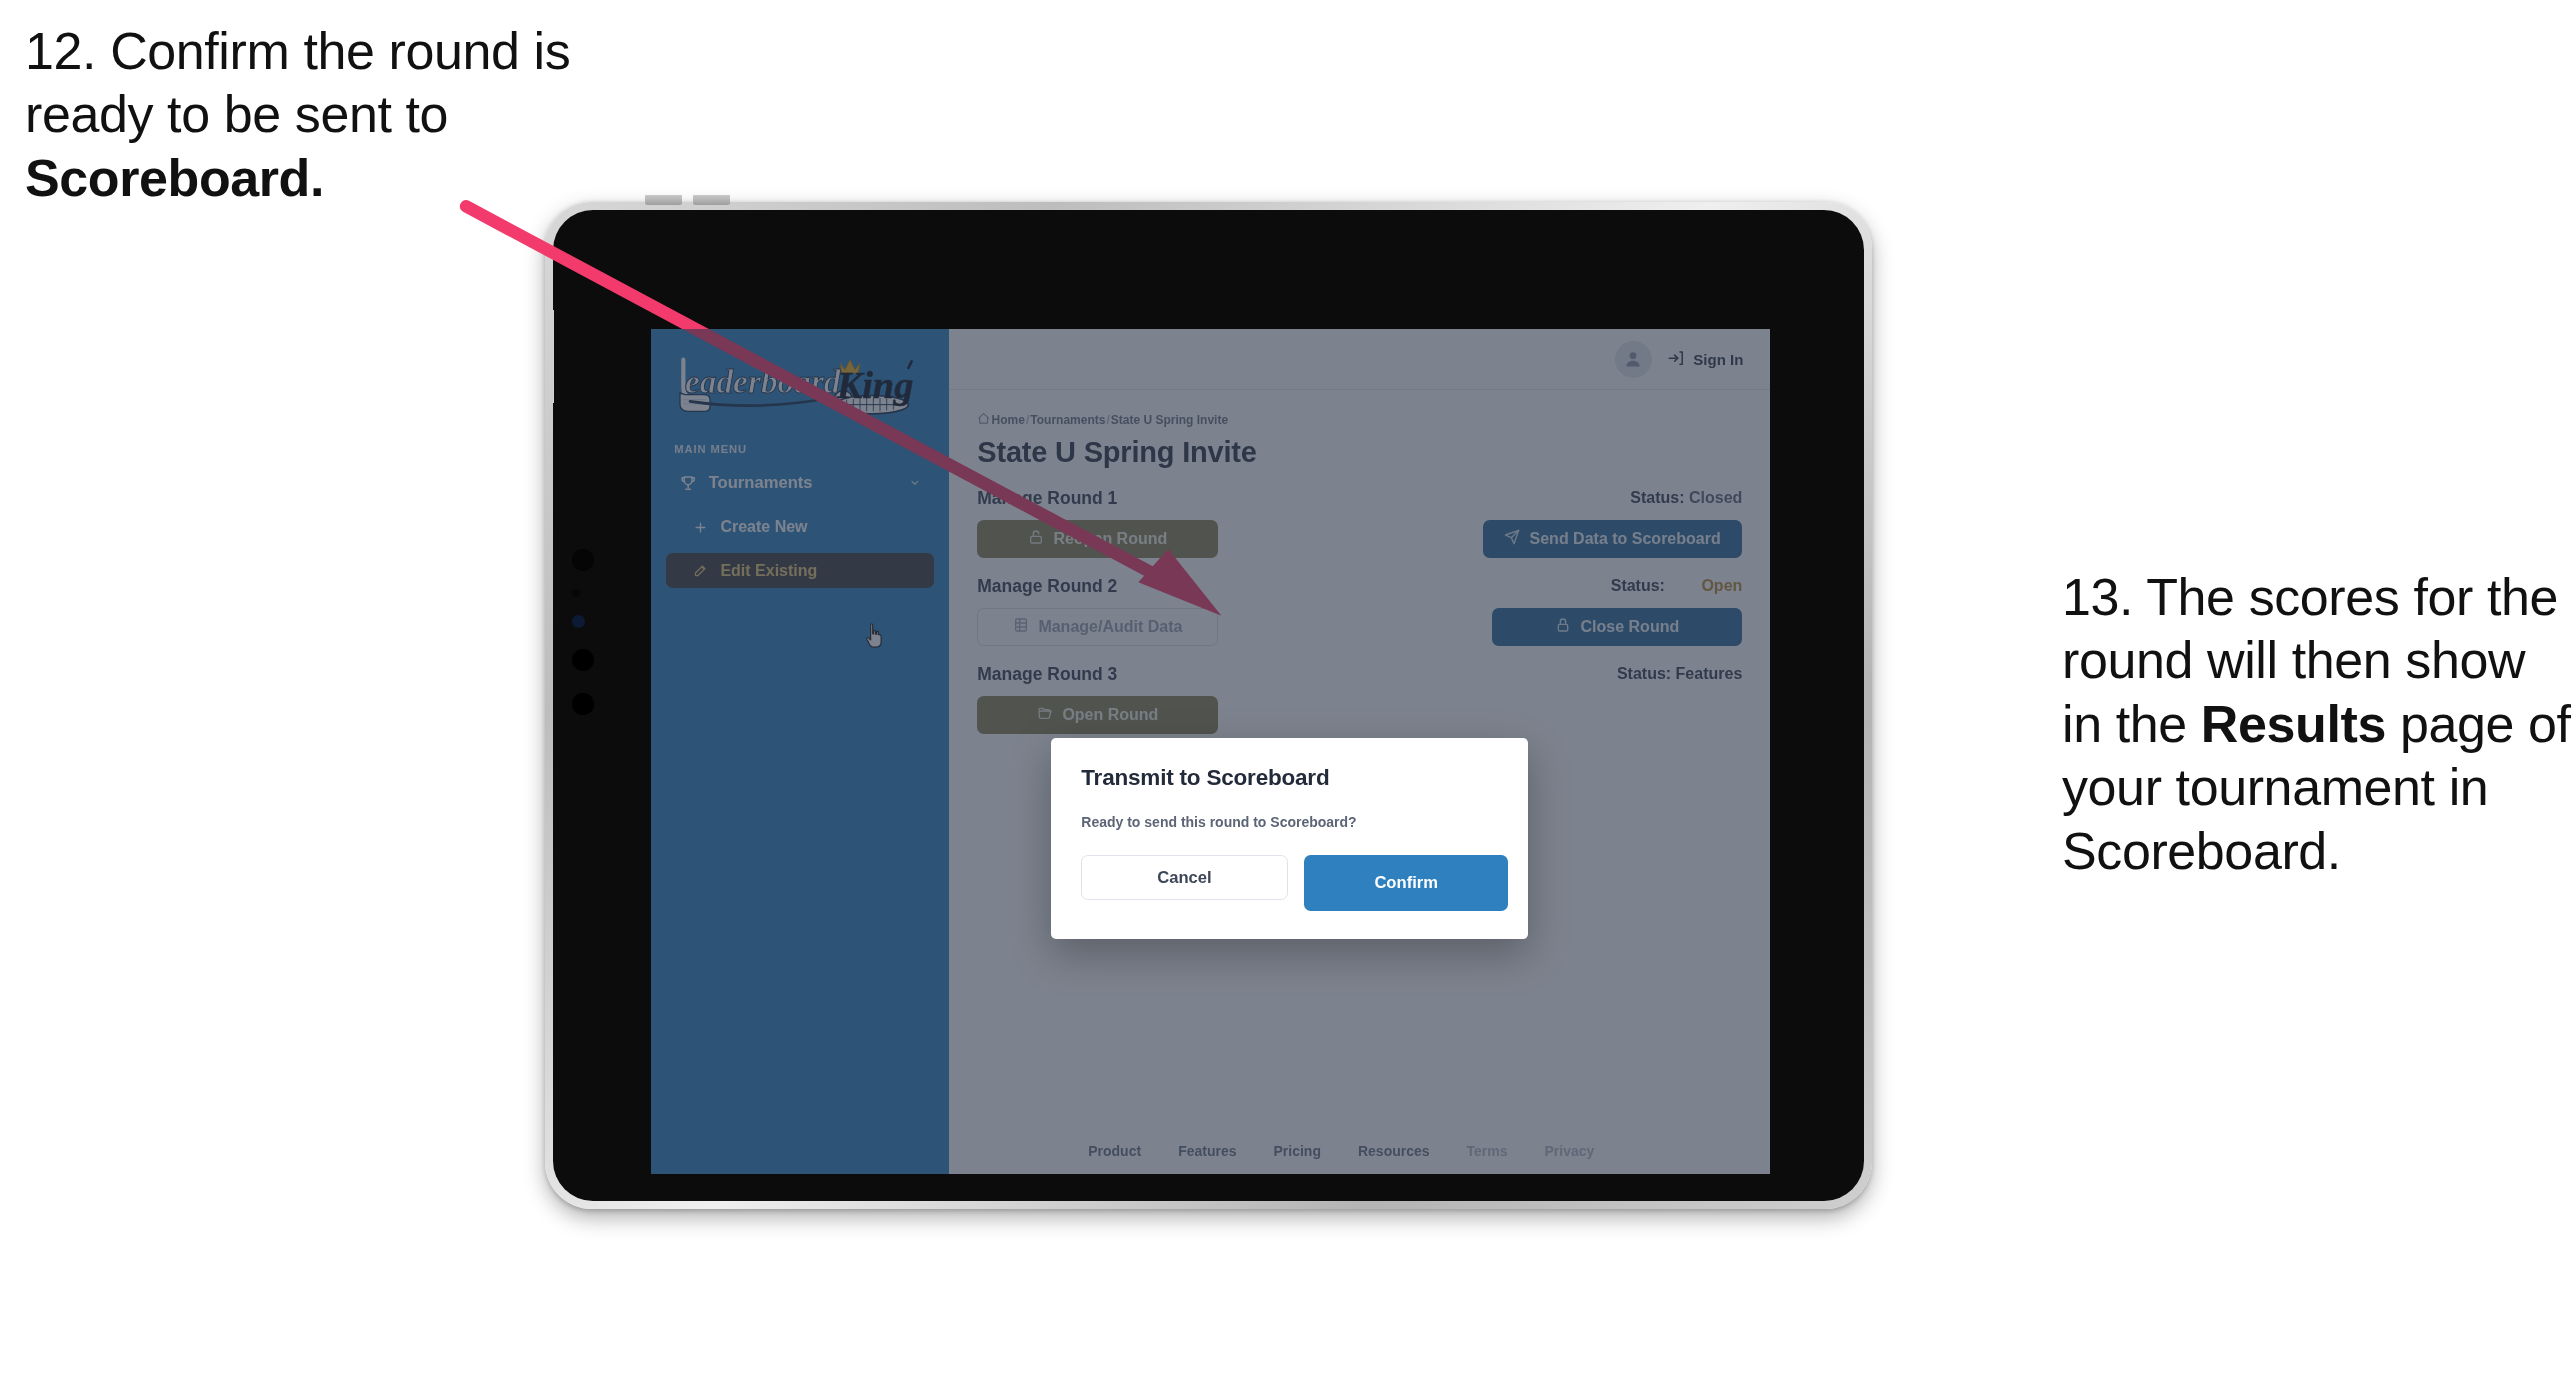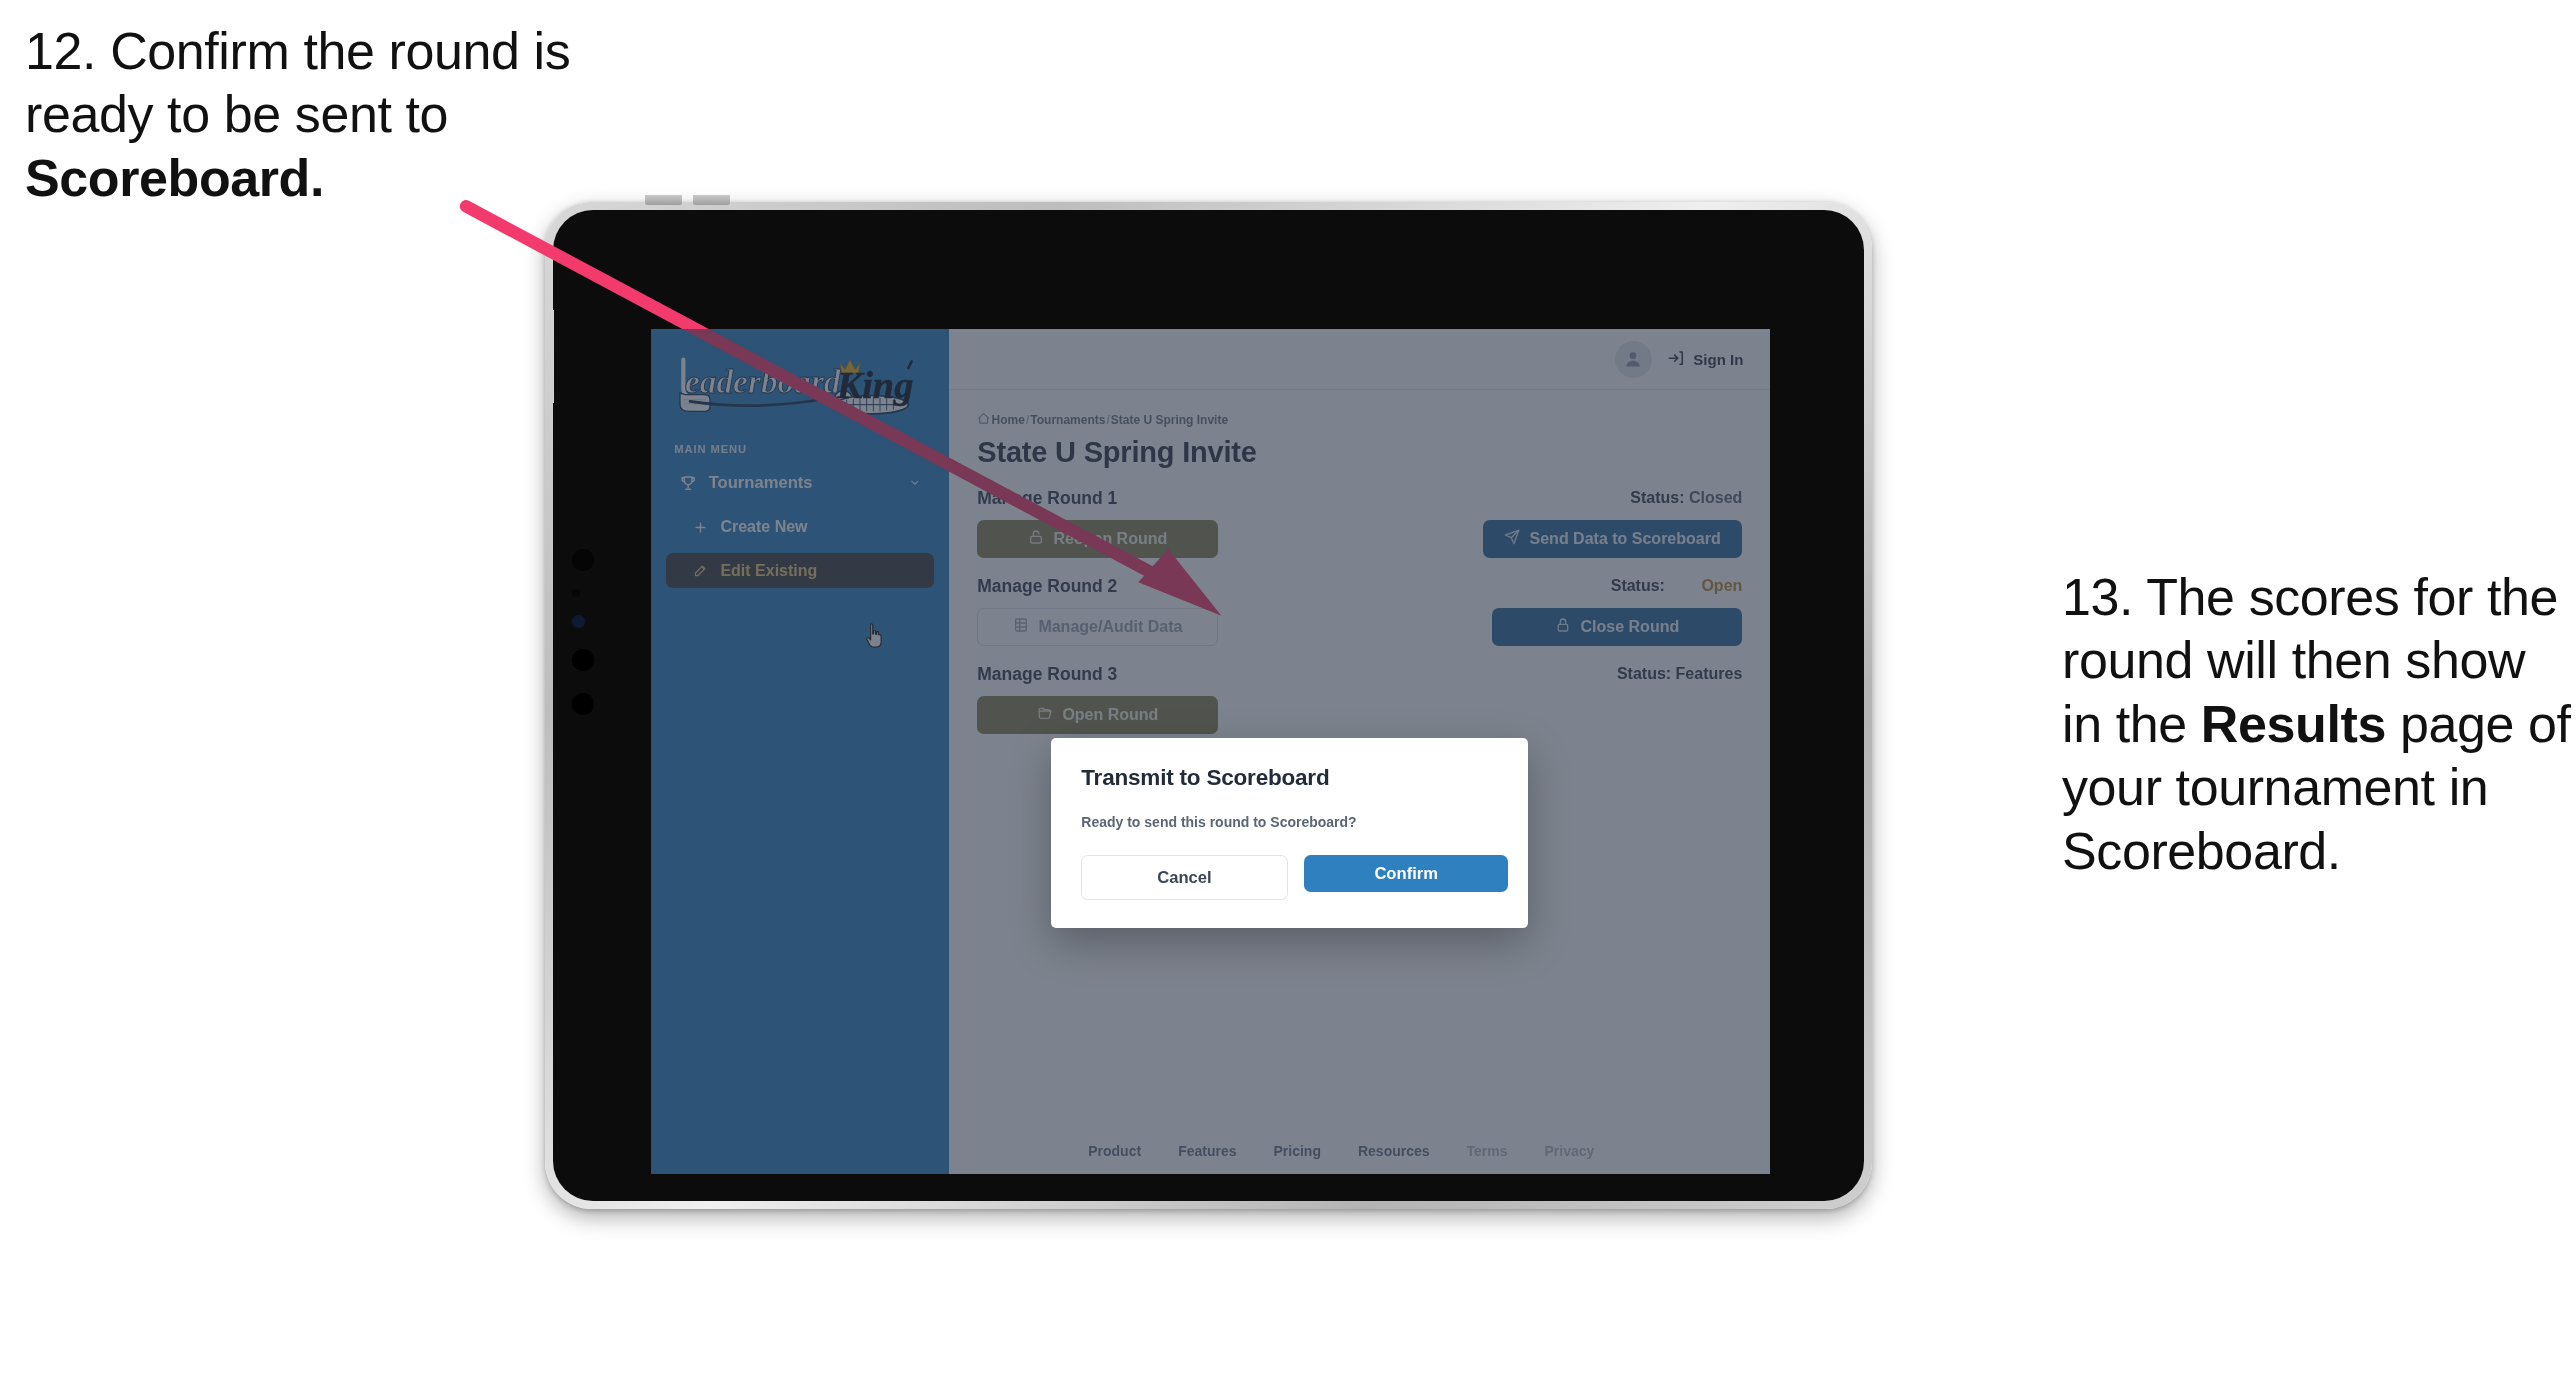--- a/index.html
+++ b/index.html
@@ -314,21 +314,21 @@
     height: 43px;
     border: 0.8px solid #dfe3e9;
     border-radius: 6.7px;
     background: #fff;
     color: #3c4657;
     font-size: 16.6px; font-weight: 600;
     display:flex; align-items:center; justify-content:center;
   }
   #btn-confirm {
     flex: 1;
-    height: 37px;
+    height: 56px;
     border-radius: 6.7px;
     background: #2e80bf;
     color: #ffffff;
     font-size: 16.6px; font-weight: 700;
     display:flex; align-items:center; justify-content:center;
   }
 </style>
 </head>
 <body>
 

